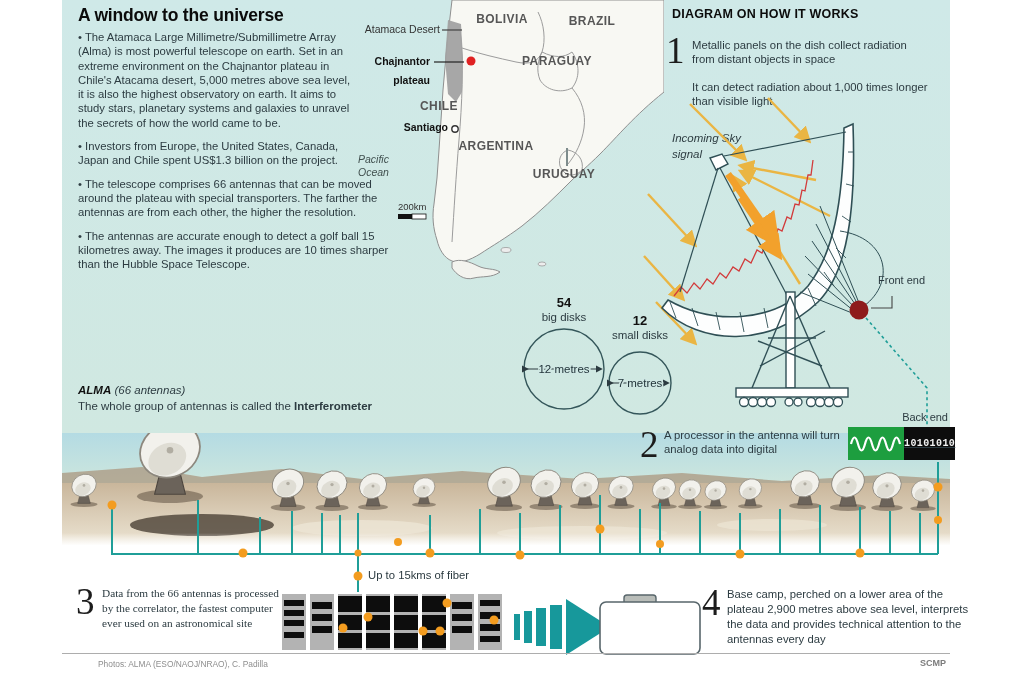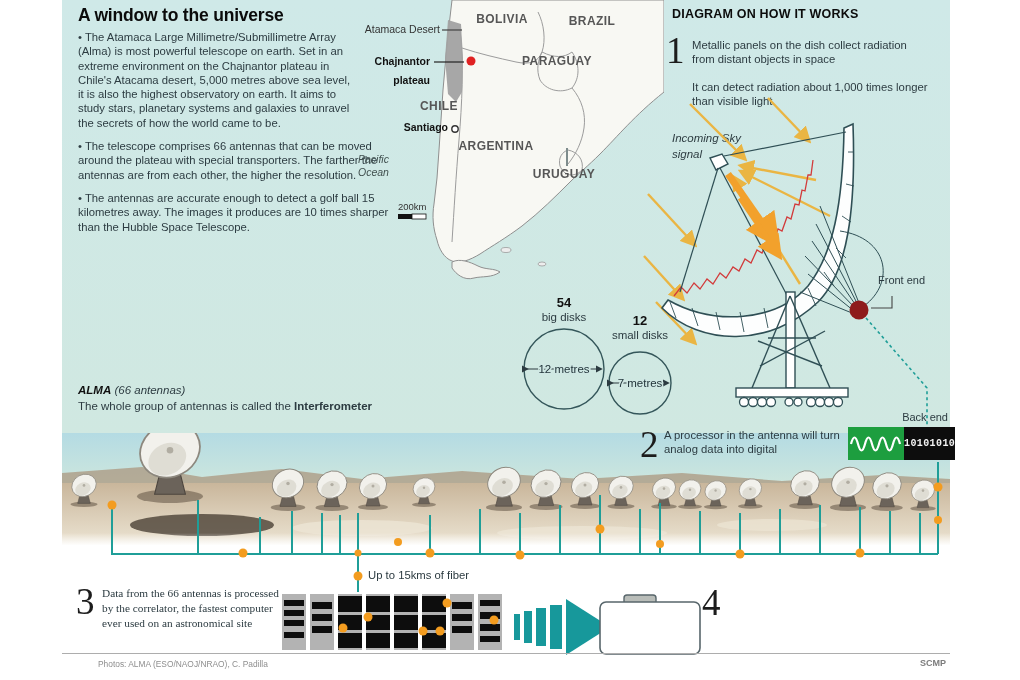--- a/index.html
+++ b/index.html
@@ -24,21 +24,21 @@
   .mapsmall{position:absolute;font-size:10.5px;color:#333;}
   .right{text-align:right;}
   .ital{font-style:italic;color:#41504f;}
   
   .dheader{left:610px;top:7px;font-size:12.5px;font-weight:bold;color:#0c0c0c;letter-spacing:.2px;}
   .num{font-family:"Liberation Serif",serif;font-size:37px;font-weight:400;color:#1c1c1c;line-height:1;}
   .steptext{font-size:11.3px;line-height:14px;}
   .incoming{left:610px;top:130px;width:78px;font-size:11.5px;font-style:italic;color:#2e3d42;line-height:16px;}
   .fiberlabel{left:306px;top:569px;font-size:11.3px;color:#2c3b41;}
   .backend-label{left:788px;top:411px;width:98px;font-size:11px;text-align:right;color:#2c3b41;}
-  .bbox{left:786px;top:427px;width:102px;height:33px;display:flex;}
+  .bbox{left:786px;top:427px;width:102px;height:33px;display:flex;text-decoration:underline;}
   .bbox .analog{width:56px;height:100%;background:#1d9e3f;}
   .bbox .digital{flex:1;background:#0d0d0d;display:flex;align-items:center;justify-content:center;}
   .bbox .digital span{font-family:"Liberation Mono",monospace;font-size:10px;font-weight:bold;color:#f3f3f3;letter-spacing:.4px;}
   
   .rule{left:0;top:653px;width:888px;height:1px;background:#adadad;}
   .credit{left:16px;top:659px;font-size:8.4px;color:#8e8e8e;padding-left:20px;}
   .brand{left:806px;top:658px;width:78px;text-align:right;font-size:9px;color:#7d7d7d;font-weight:bold;}
   svg text{font-family:"Liberation Sans",sans-serif;}
 </style>
 </head>
@@ -138,20 +138,21 @@
           <circle cx="678" cy="129" r="4.5"></circle>
       <circle cx="798" cy="128" r="4.5"></circle>
           <circle cx="876" cy="62" r="4.5"></circle>
       <circle cx="876" cy="95" r="4"></circle>
     </g>
   </svg>
 
   <div class="abs title">A window to the universe</div>
   <div class="abs bullets">
     <p class="narrow">The Atamaca Large Millimetre/Submillimetre Array (Alma) is most powerful telescope on earth. Set in an extreme environment on the Chajnantor plateau in Chile's Atacama desert, 5,000 metres above sea level, it is also the highest observatory on earth. It aims to study stars, planetary systems and galaxies to unravel the secrets of how the world came to be.</p>
+    <p class="narrow">Investors from Europe, the United States, Canada, Japan and Chile spent US$1.3 billion on the project.</p>
     <p>The telescope comprises 66 antennas that can be moved around the plateau with special transporters. The farther the antennas are from each other, the higher the resolution.</p>
     <p>The antennas are accurate enough to detect a golf ball 15 kilometres away. The images it produces are 10 times sharper than the Hubble Space Telescope.</p>
   </div>
   <div class="abs almaline">
     <b>ALMA</b><span> (66 antennas)</span>
   </div>
   <div class="abs interline">
     <span>The whole group of antennas is called the </span><b>Interferometer</b>
   </div>
 
@@ -377,18 +378,19 @@
       <polygon points="52,3 52,59 96,31"></polygon>
     </g>
   </svg>
 
   <svg class="abs" style="left:536px;top:592px;" width="106" height="64" viewBox="0 0 106 64">
     <rect x="26" y="3" width="32" height="12" rx="3" fill="#b9bdb9" stroke="#58666b" stroke-width="1.4"></rect>
     <rect x="2" y="10" width="100" height="52" rx="6" fill="#ffffff" stroke="#58666b" stroke-width="1.6"></rect>
   </svg>
 
   <div class="abs num" style="left:640px;top:584px;">4</div>
+  <div class="abs steptext" style="left:665px;top:587px;width:252px;line-height:15px;">Base camp, perched on a lower area of the plateau 2,900 metres above sea level, interprets the data and provides technical attention to the antennas every day</div>
 
   <div class="abs rule"></div>
   <div class="abs credit">Photos: ALMA (ESO/NAOJ/NRAO), C. Padilla</div>
   <div class="abs brand">SCMP</div>
  </div>
 </div>
 
 </body></html>

